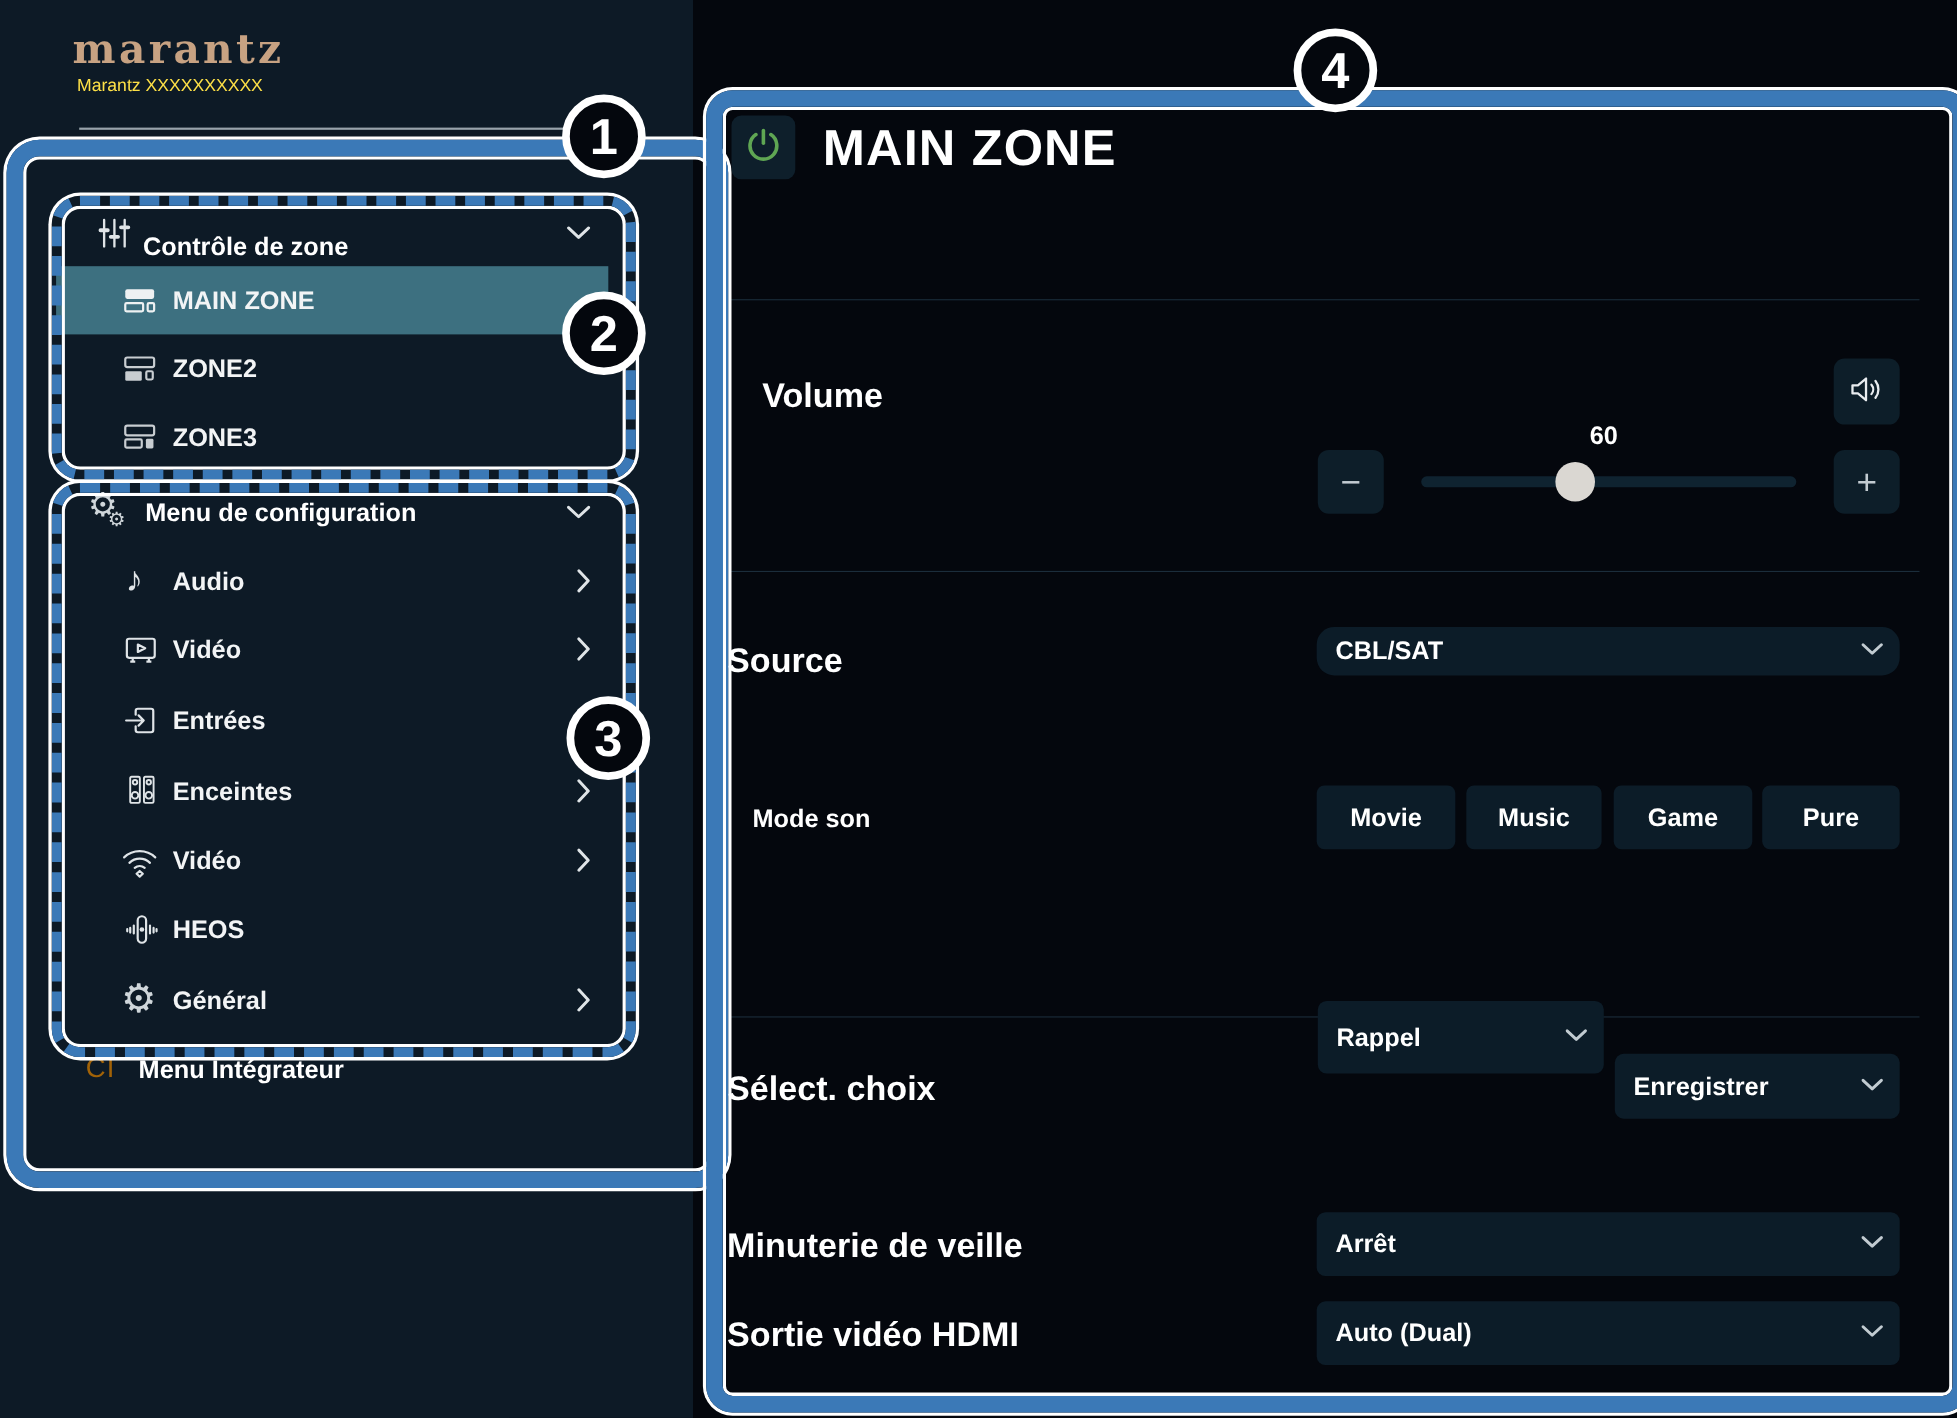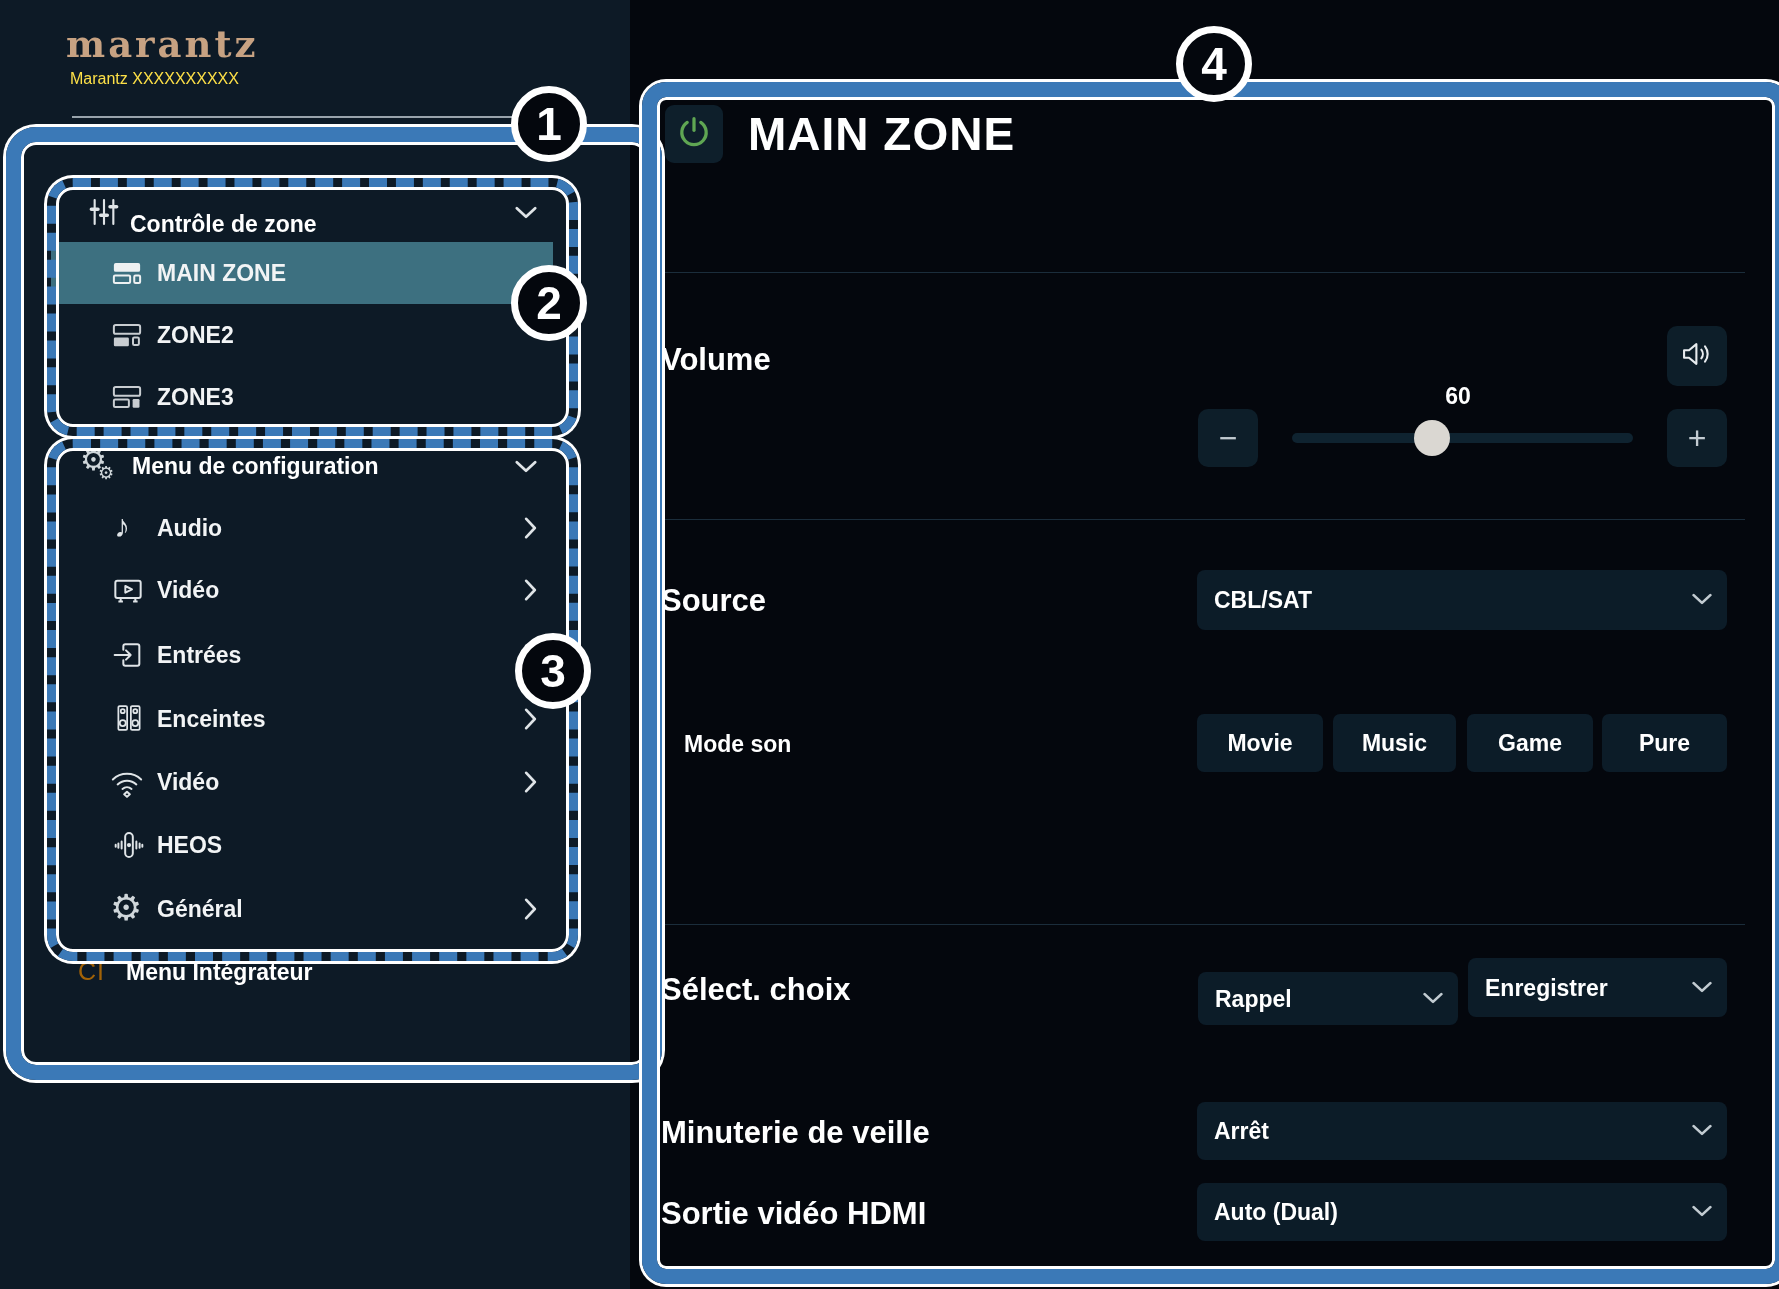--- a/index.html
+++ b/index.html
@@ -231,21 +231,21 @@
       <svg width="34" height="34" viewBox="0 0 24 24" fill="none" stroke="#5fa653" stroke-width="2.3" stroke-linecap="round">
         <path d="M7.2 5.2a8.6 8.6 0 1 0 9.6 0"></path>
         <path d="M12 2.6v8.2"></path>
       </svg>
     </span>
   </div>
   <div class="abs" id="zone-title">MAIN ZONE</div>
 
   <div class="abs hdiv" style="left:663px;top:272px;width:1082px;"></div>
 
-  <div class="abs section-label" style="left:661px;top:342px;">Volume</div>
+  <div class="abs section-label" style="left:661px;top:342px;padding-left:32px;">Volume</div>
   <div class="abs sq-btn" style="left:1667px;top:326px;width:60px;height:60px;">
     <span>
       <svg width="32" height="28" viewBox="0 0 26 22" fill="none" stroke="#e8ecef" stroke-width="1.7" stroke-linejoin="round" stroke-linecap="round">
         <path d="M2.5 8h4l6-5v16l-6-5h-4z"></path>
         <path d="M16.5 7.5a5.5 5.5 0 0 1 0 7"></path>
         <path d="M19.5 4.8a10 10 0 0 1 0 12.4"></path>
       </svg>
     </span>
   </div>
   <div class="abs" id="vol-value">60</div>
@@ -254,39 +254,39 @@
   </div>
   <div class="abs" id="vol-track"></div>
   <div class="abs" id="vol-handle"></div>
   <div class="abs sq-btn" style="left:1667px;top:409px;width:60px;height:58px;">
     <span class="pm">+</span>
   </div>
 
   <div class="abs hdiv" style="left:663px;top:519px;width:1082px;"></div>
 
   <div class="abs section-label" style="left:661px;top:583px;">Source</div>
-  <div class="abs dropdown" style="left:1197px;top:570px;width:530px;height:60px;">
+  <div class="abs dropdown" style="left:1197px;top:570px;width:530px;height:44px;border-radius:16px;">
     <span class="dd-text">CBL/SAT</span>
     <span class="dd-ic">
       <svg width="20" height="12" viewBox="0 0 18 10">
           <path class="ddchev" d="M1.5 1.5 9 8.5 16.5 1.5"></path>
         </svg>
     </span>
   </div>
 
   <div class="abs sub-label" style="left:684px;top:731px;">Mode son</div>
   <div class="abs mode-btn" style="left:1197px;width:126px;">Movie</div>
   <div class="abs mode-btn" style="left:1333px;width:123px;">Music</div>
   <div class="abs mode-btn" style="left:1467px;width:126px;">Game</div>
   <div class="abs mode-btn" style="left:1602px;width:125px;">Pure</div>
 
   <div class="abs hdiv" style="left:663px;top:924px;width:1082px;"></div>
 
   <div class="abs section-label" style="left:661px;top:972px;">Sélect. choix</div>
-  <div class="abs dropdown" style="left:1198px;top:972px;width:260px;height:53px;">
+  <div class="abs dropdown" style="left:1198px;top:910px;width:260px;height:66px;">
     <span class="dd-text">Rappel</span>
     <span class="dd-ic">
       <svg width="20" height="12" viewBox="0 0 18 10">
           <path class="ddchev" d="M1.5 1.5 9 8.5 16.5 1.5"></path>
         </svg>
     </span>
   </div>
   <div class="abs dropdown" style="left:1468px;top:958px;width:259px;height:59px;">
     <span class="dd-text">Enregistrer</span>
     <span class="dd-ic">

